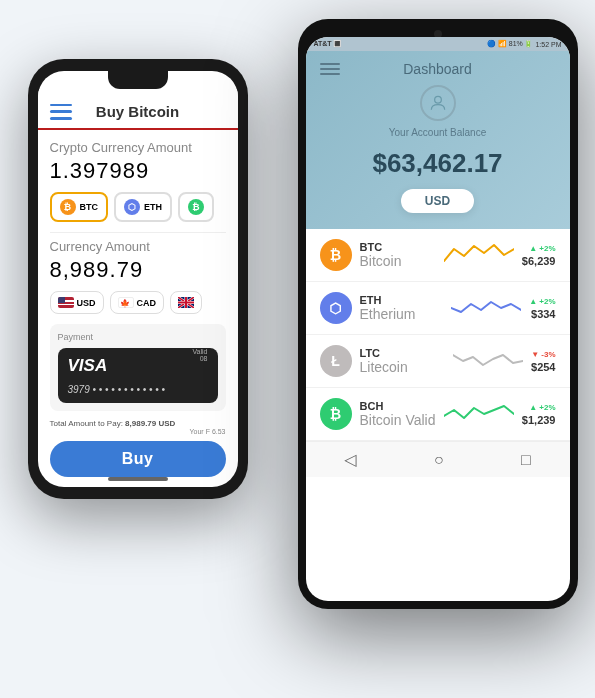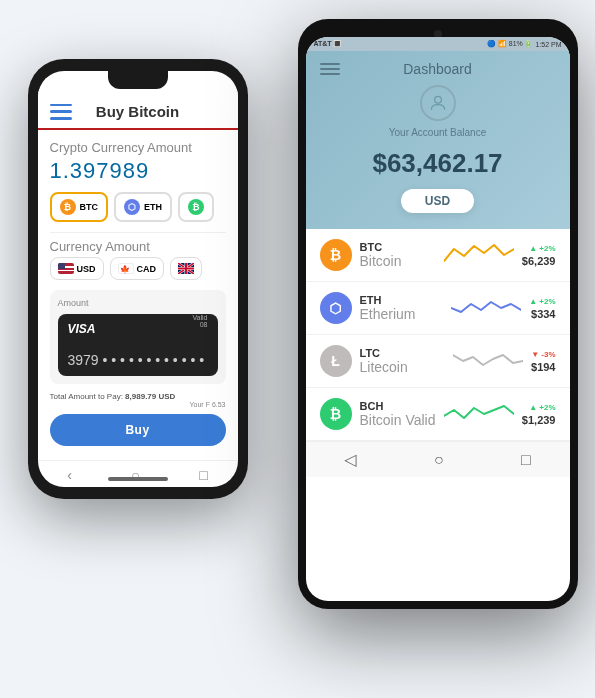--- a/index.html
+++ b/index.html
@@ -108,21 +108,21 @@
 
     .field-label {
       font-size: 13px;
       color: #888;
       margin-bottom: 3px;
     }
 
     .amount-display {
       font-size: 22px;
       font-weight: 300;
-      color: #0369a1;
+      color: #000000;
       margin-bottom: 8px;
       letter-spacing: 1px;
     }
 
     .currency-selector {
       display: flex;
       gap: 6px;
       margin-bottom: 10px;
     }
 
@@ -236,38 +236,39 @@
     }
 
     .visa-card {
       background: #222;
       border-radius: 8px;
       padding: 8px 10px;
       color: #fff;
     }
 
     .visa-logo {
-      font-size: 12px;
+      font-size: 17px;
       font-weight: 900;
       font-style: italic;
       color: #fff;
-      margin-bottom: 12px;
+      margin-bottom: 4px;
     }
 
     .card-valid {
       font-size: 7px;
       color: #aaa;
       text-align: right;
       margin-top: -8px;
     }
 
     .card-number {
-      font-size: 14px;
+      font-size: 10px;
       color: #ccc;
       margin-top: 4px;
+      font-style: italic;
     }
 
     .total-section {
       font-size: 8px;
       color: #555;
       margin-bottom: 6px;
     }
 
     .total-section strong {
       font-weight: 600;
@@ -279,21 +280,21 @@
       text-align: right;
     }
 
     .buy-button {
       background: #3a7bd5;
       color: #fff;
       border: none;
       border-radius: 22px;
       width: 100%;
       padding: 9px;
-      font-size: 12px;
+      font-size: 16px;
       font-weight: 600;
       cursor: pointer;
       letter-spacing: 0.5px;
     }
 
     .left-nav-bar {
       display: flex;
       justify-content: space-around;
       padding: 6px 0;
       border-top: 1px solid #eee;
@@ -559,20 +560,21 @@
           </div>
           <div class="currency-btn">
             <div class="coin-icon other-icon">₿</div>
           </div>
         </div>
 
         <div class="divider-line"></div>
 
         
         <div class="field-label">Currency Amount</div>
+        <div class="amount-display">8,989.79</div>
 
         
         <div class="fiat-selectors">
           <div class="fiat-btn">
             <div class="flag flag-us"></div>
             <span>USD</span>
           </div>
           <div class="fiat-btn">
             <div class="flag flag-ca"></div>
             <span>CAD</span>
@@ -585,21 +587,21 @@
                 <path d="M0,0 L16,11 M16,0 L0,11" stroke="#C8102E" stroke-width="1.5"></path>
                 <path d="M8,0 V11 M0,5.5 H16" stroke="#fff" stroke-width="3"></path>
                 <path d="M8,0 V11 M0,5.5 H16" stroke="#C8102E" stroke-width="2"></path>
               </svg>
             </div>
           </div>
         </div>
 
         
         <div class="payment-section">
-          <div class="payment-label">Amount</div>
+          <div class="payment-label">Payment</div>
           <div class="visa-card">
             <div style="display:flex; justify-content:space-between; align-items:flex-start;">
               <div class="visa-logo">VISA</div>
               <div class="card-valid">
                 <span>Valid</span><br>
                 <span>08</span>
               </div>
             </div>
             <div class="card-number">3979 • • • •  • • • •  • • • •</div>
           </div>
@@ -699,21 +701,21 @@
     <div class="crypto-coin-icon" style="background:#bfbbbb">Ł</div>
     <div class="crypto-info">
       <div class="crypto-name">LTC</div>
       <div class="crypto-full-name">Litecoin</div>
     </div>
     <svg class="chart-area" viewBox="0 0 70 28" preserveAspectRatio="none">
       <polyline points="0,8 10,14 20,10 30,18 40,12 50,8 60,16 70,14" fill="none" stroke="#bbb" stroke-width="2" stroke-linecap="round" stroke-linejoin="round"></polyline>
     </svg>
     <div class="crypto-price-area">
       <div class="price-change down">▼ -3%</div>
-      <div class="price-value">$194</div>
+      <div class="price-value">$254</div>
     </div>
   </div>
           <div class="crypto-item">
     <div class="crypto-coin-icon" style="background:#2ecc71">₿</div>
     <div class="crypto-info">
       <div class="crypto-name">BCH</div>
       <div class="crypto-full-name">Bitcoin Valid</div>
     </div>
     <svg class="chart-area" viewBox="0 0 70 28" preserveAspectRatio="none">
       <polyline points="0,16 10,10 20,18 30,8 40,14 50,10 60,6 70,14" fill="none" stroke="#2ecc71" stroke-width="2" stroke-linecap="round" stroke-linejoin="round"></polyline>

